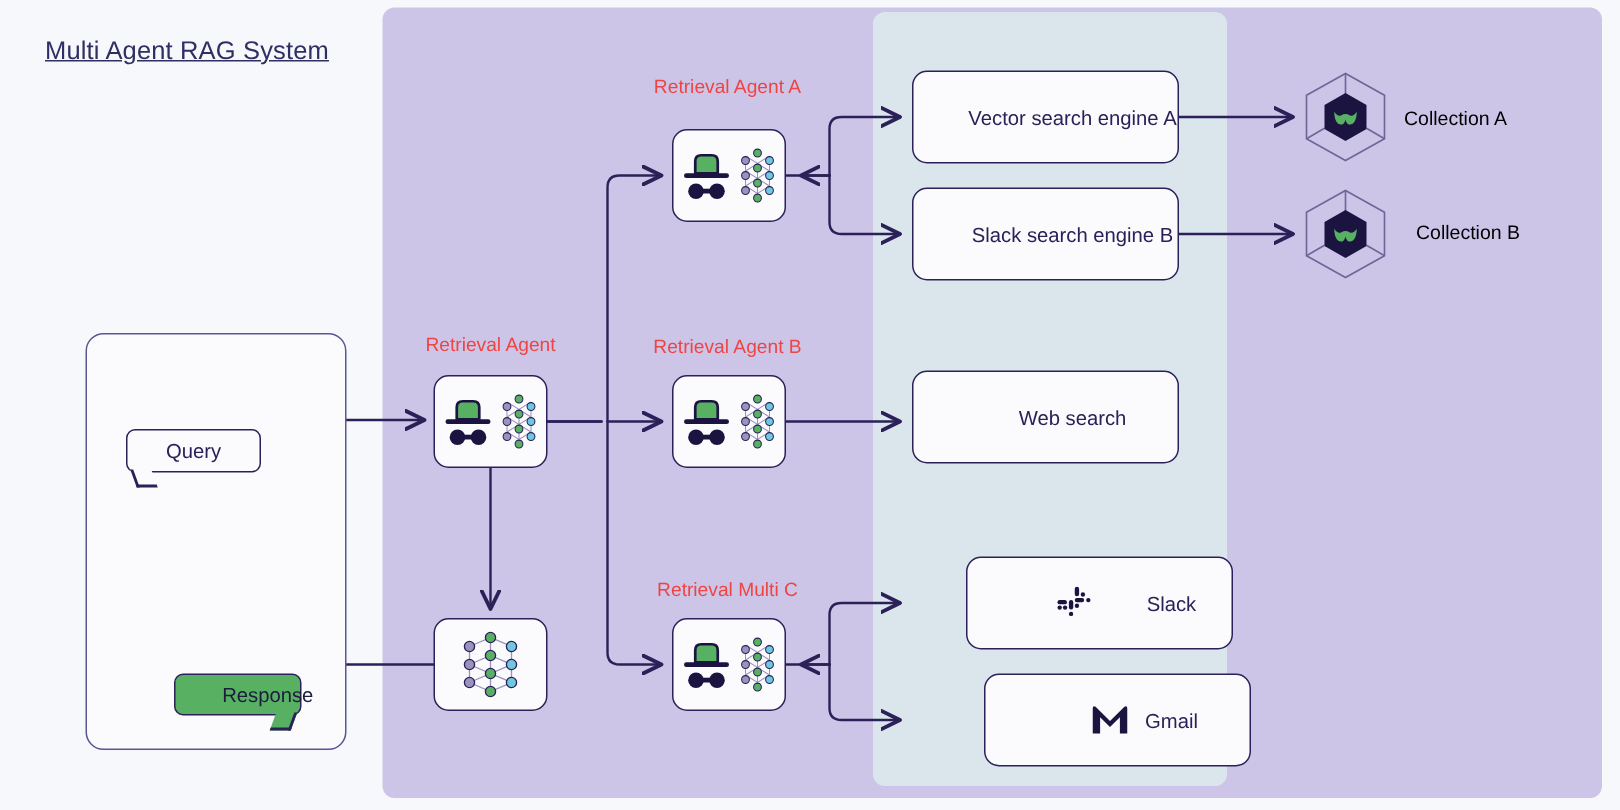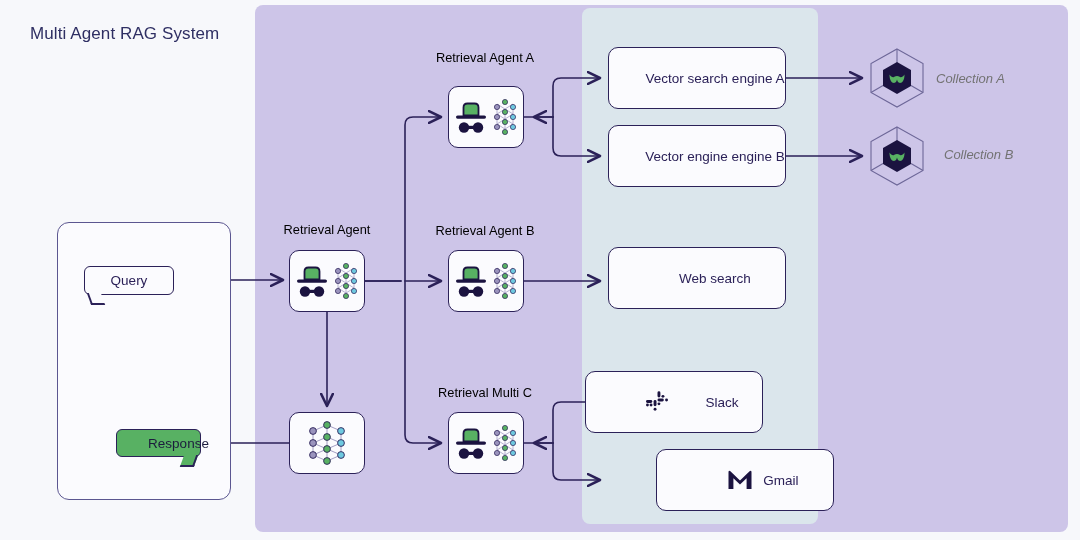--- a/index.html
+++ b/index.html
@@ -22,34 +22,34 @@
     position:absolute;left:582px;top:8px;width:236px;height:516px;
     background:#dbe6ec;border-radius:8px;
   }
   .tools-title{
     position:absolute;left:582px;top:21px;width:236px;
     text-align:center;font-size:13px;color:#2b2b5e;margin-top:43px;
   }
 
   .diagram-title{
     position:absolute;left:30px;top:24px;
-    font-size:17px;color:#2f2f63;letter-spacing:.1px;
+    font-size:17px;color:#2f2f63;letter-spacing:.1px;text-decoration:underline;
   }
 
   .user-card{
     position:absolute;left:57px;top:222px;width:174px;height:278px;
     background:#fbfbfe;border:1.4px solid #5b5690;border-radius:12px;
     box-sizing:border-box;
   }
 
   
   .bubble{
     position:absolute;box-sizing:border-box;
     border:1.6px solid #2b2158;border-radius:6px;
-    font-size:13.5px;display:flex;align-items:center;justify-content:center;
+    font-size:13.5px;display:flex;align-items:center;justify-content:center;margin-top:20px;
   }
   .bubble .tail{position:absolute;width:0;height:0;}
   .bubble-query{
     left:84px;top:266px;width:90px;height:29px;background:#fbfbfe;color:#2b2158;
   }
   .bubble-query .tail{
     left:4px;bottom:-11px;
     border-left:2px solid #2b2158;border-bottom:2px solid #2b2158;
     width:12px;height:10px;background:#fbfbfe;
     transform:skewX(20deg);
@@ -69,24 +69,24 @@
     position:absolute;box-sizing:border-box;
     background:#fbfbfe;border:1.6px solid #2b2158;border-radius:10px;
     display:flex;align-items:center;
   }
   .agent-node{width:76px;height:62px;justify-content:center;gap:4px;}
   .llm-node{width:76px;height:62px;justify-content:center;}
   .tool-node{width:178px;height:62px;justify-content:center;gap:10px;font-size:13.5px;color:#2b2158;padding-left:36px;}
   .tool-node.with-icon{justify-content:center;}
 
   .node-label{
-    position:absolute;font-size:12.8px;color:#000000;text-align:center;white-space:nowrap;
+    position:absolute;font-size:12.8px;color:#ef4444;text-align:center;white-space:nowrap;
   }
   .coll-label{
-    position:absolute;font-size:13px;color:#737373;white-space:nowrap;font-style:italic;
+    position:absolute;font-size:13px;color:#000000;white-space:nowrap;
   }
   .hex-icon{position:absolute;width:62px;height:62px;}
   svg{display:block;overflow:visible;}
   .wires{position:absolute;left:0;top:0;width:1080px;height:540px;pointer-events:none;}
 </style>
 </head>
 <body>
 
 <div id="stage">
 
@@ -276,27 +276,27 @@
       <circle cx="10" cy="36" r="3.4" fill="#9a93bd" stroke="#2b2158" stroke-width="0.9"></circle>
       <circle cx="38" cy="36" r="3.4" fill="#6ec9e0" stroke="#2b2158" stroke-width="0.9"></circle>
       <circle cx="24" cy="42" r="3.4" fill="#58b163" stroke="#2b2158" stroke-width="0.9"></circle>
     </svg>
   </div>
 
   <div class="node tool-node" style="left:608px;top:47px;">
     <span>Vector search engine A</span>
   </div>
   <div class="node tool-node" style="left:608px;top:125px;">
-    <span>Vector engine engine B</span>
+    <span>Slack search engine B</span>
   </div>
   <div class="node tool-node" style="left:608px;top:247px;">
     <span>Web search</span>
   </div>
 
-  <div class="node tool-node with-icon" style="left:585px;top:371px;gap:36px;">
+  <div class="node tool-node with-icon" style="left:644px;top:371px;gap:36px;">
     <svg width="24" height="24" viewBox="0 0 24 24">
       <g fill="#1b1340">
         <rect x="1" y="10" width="6.3" height="2.9" rx="1.45"></rect>
         <rect x="8.6" y="10" width="2.9" height="6.3" rx="1.45"></rect>
         <rect x="1" y="13.6" width="2.9" height="2.9" rx="1.45"></rect>
         <rect x="4.6" y="13.6" width="2.9" height="2.9" rx="1.45"></rect>
         <rect x="8.6" y="17.8" width="2.9" height="2.9" rx="1.45"></rect>
         <rect x="12.5" y="1.2" width="2.9" height="6.3" rx="1.45"></rect>
         <rect x="12.5" y="8.6" width="6.3" height="2.9" rx="1.45"></rect>
         <rect x="20.1" y="8.6" width="2.9" height="2.9" rx="1.45"></rect>

